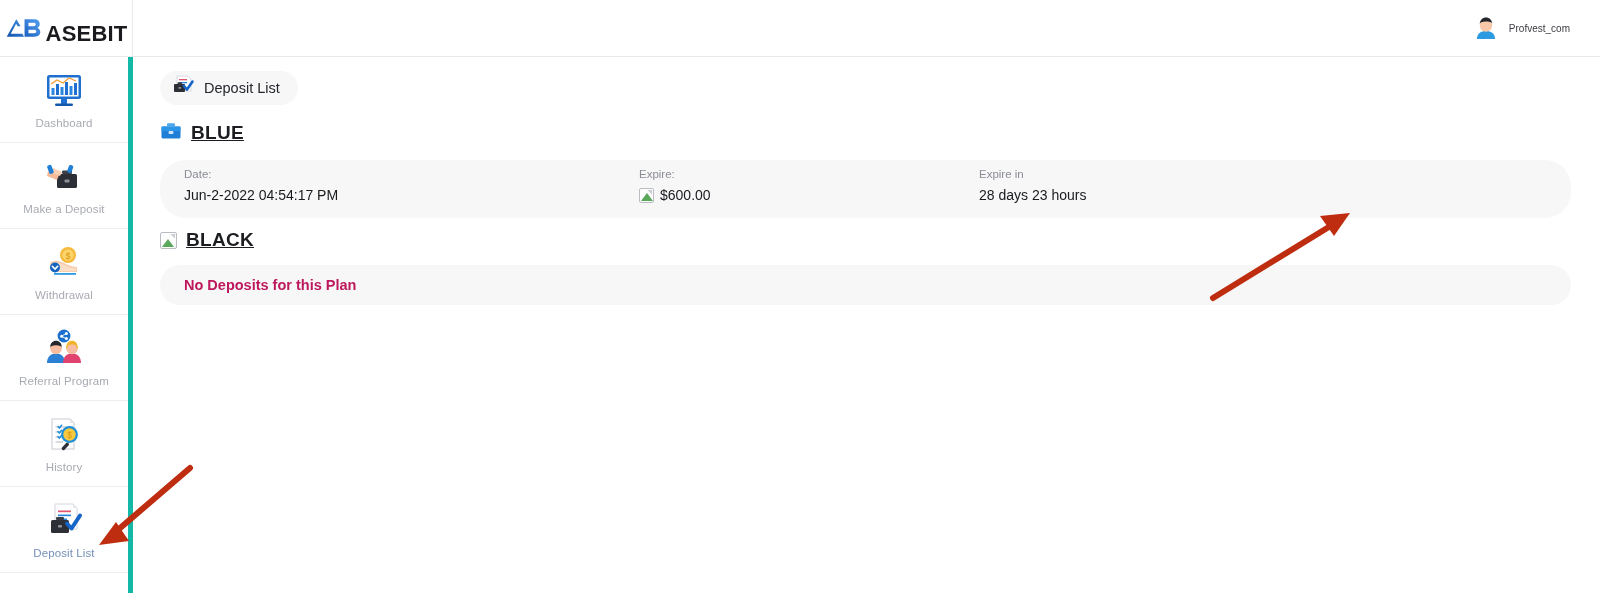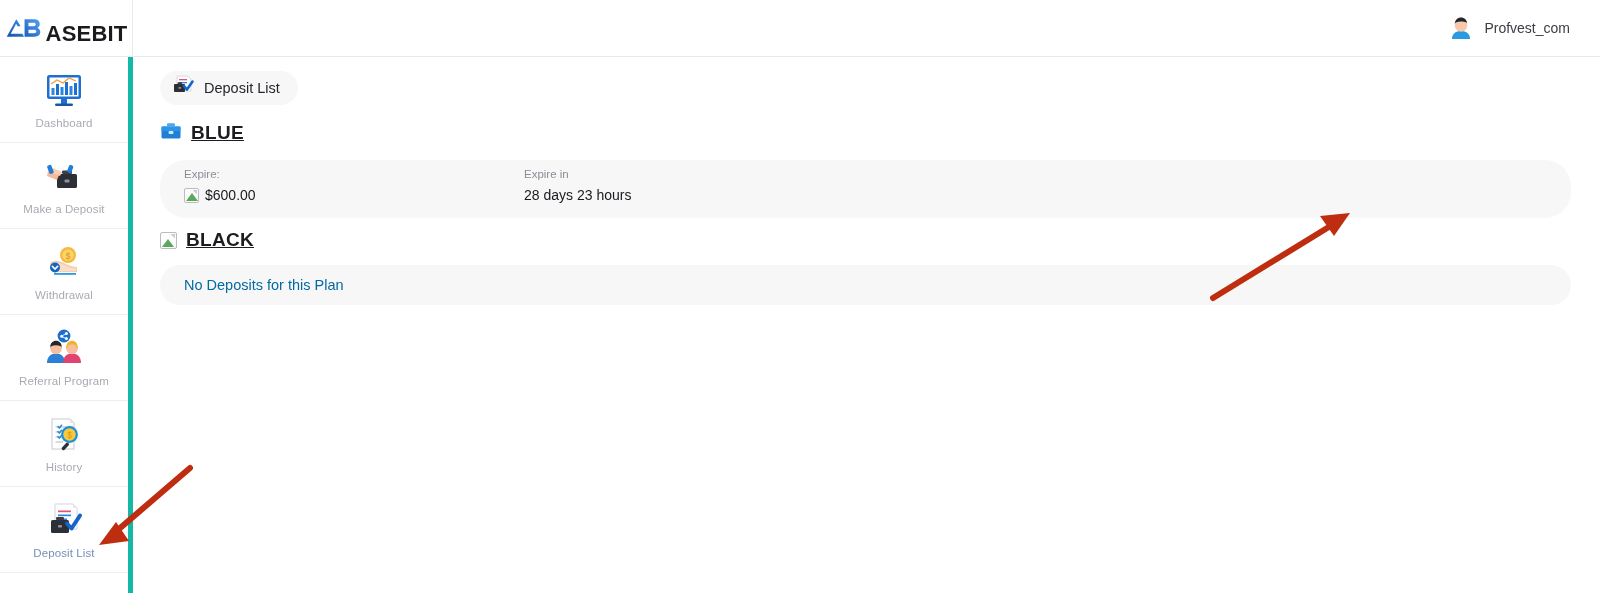--- a/index.html
+++ b/index.html
@@ -20,21 +20,21 @@
   }
   .brand { width:133px; height:57px; display:flex; align-items:center;
            justify-content:center; border-right:1px solid #e9e9ed; }
   .brand-logo { display:flex; align-items:center; height:30px; }
   .brand-mark { height:24px; width:40px; }
   .brand-text { font-size:22px; font-weight:bold; letter-spacing:.2px;
                 color:#1b1b1f; margin-left:1px; font-family:"Liberation Sans", sans-serif;margin-top:12px; }
 
   .user-area { display:flex; align-items:center; gap:10px; margin-right:30px; }
   .avatar { width:26px; height:26px; position:relative; }
-  .user-name { font-size:14px; color:#3c3c43; }
+  .user-name { font-size:10px; color:#3c3c43; }
 
   
   .sidebar {
     position:absolute; top:57px; left:0; width:133px; height:536px;
     background:#ffffff; border-right:5px solid #14b8a6;
   }
   .nav-item {
     height:86px; border-bottom:1px solid #eeeef1;
     display:flex; flex-direction:column; align-items:center;
     justify-content:center; gap:6px; cursor:pointer;
@@ -64,21 +64,21 @@
   .plan-head.black { top:172px; }
   .plan-title { font-size:19px; font-weight:bold; color:#1c1d21; letter-spacing:.3px;text-decoration:underline; }
 
   .deposit-card {
     position:absolute; left:27px; width:1411px;
     background:#f7f7f8; border-radius:26px;
   }
   .deposit-card.row { top:103px; height:58px; }
   .deposit-card.empty { top:208px; height:40px; display:flex; align-items:center; }
 
-  .empty-text { font-size:14.5px; color:#0369a1; font-weight:normal; padding-left:24px; }
+  .empty-text { font-size:14.5px; color:#be185d; font-weight:bold; padding-left:24px; }
 
   .cols { display:flex; height:100%; padding:9px 0 0 0; }
   .col { padding-left:24px; }
   .col.c1 { width:455px; }
   .col.c2 { width:340px; }
   .col.c3 { width:345px; }
   .col.c4 { width:271px; }
   .col-label { font-size:11.5px; color:#8a8d95; margin-bottom:7px; line-height:1; }
   .col-value { font-size:14px; color:#181a1e; display:flex; align-items:center; gap:6px; line-height:1; }
 
@@ -283,20 +283,24 @@
           <rect x="1.5" y="5.5" width="19" height="4.5" fill="#2b96e8"></rect>
           <rect x="7" y="2.2" width="8" height="3.3" rx="1.1" fill="#4aa8ee"></rect>
           <rect x="8.6" y="10" width="4.8" height="3" rx="0.8" fill="#cfe6fa"></rect>
         </svg>
       </span>
       <span class="plan-title">BLUE</span>
     </div>
 
     <div class="deposit-card row">
       <div class="cols">
+        <div class="col c1">
+          <div class="col-label">Date:</div>
+          <div class="col-value">Jun-2-2022 04:54:17 PM</div>
+        </div>
         <div class="col c2">
           <div class="col-label">Expire:</div>
           <div class="col-value">
             <span class="broken-img"></span>
             <span>$600.00</span>
           </div>
         </div>
         <div class="col c3">
           <div class="col-label">Expire in</div>
           <div class="col-value">28 days 23 hours</div>

